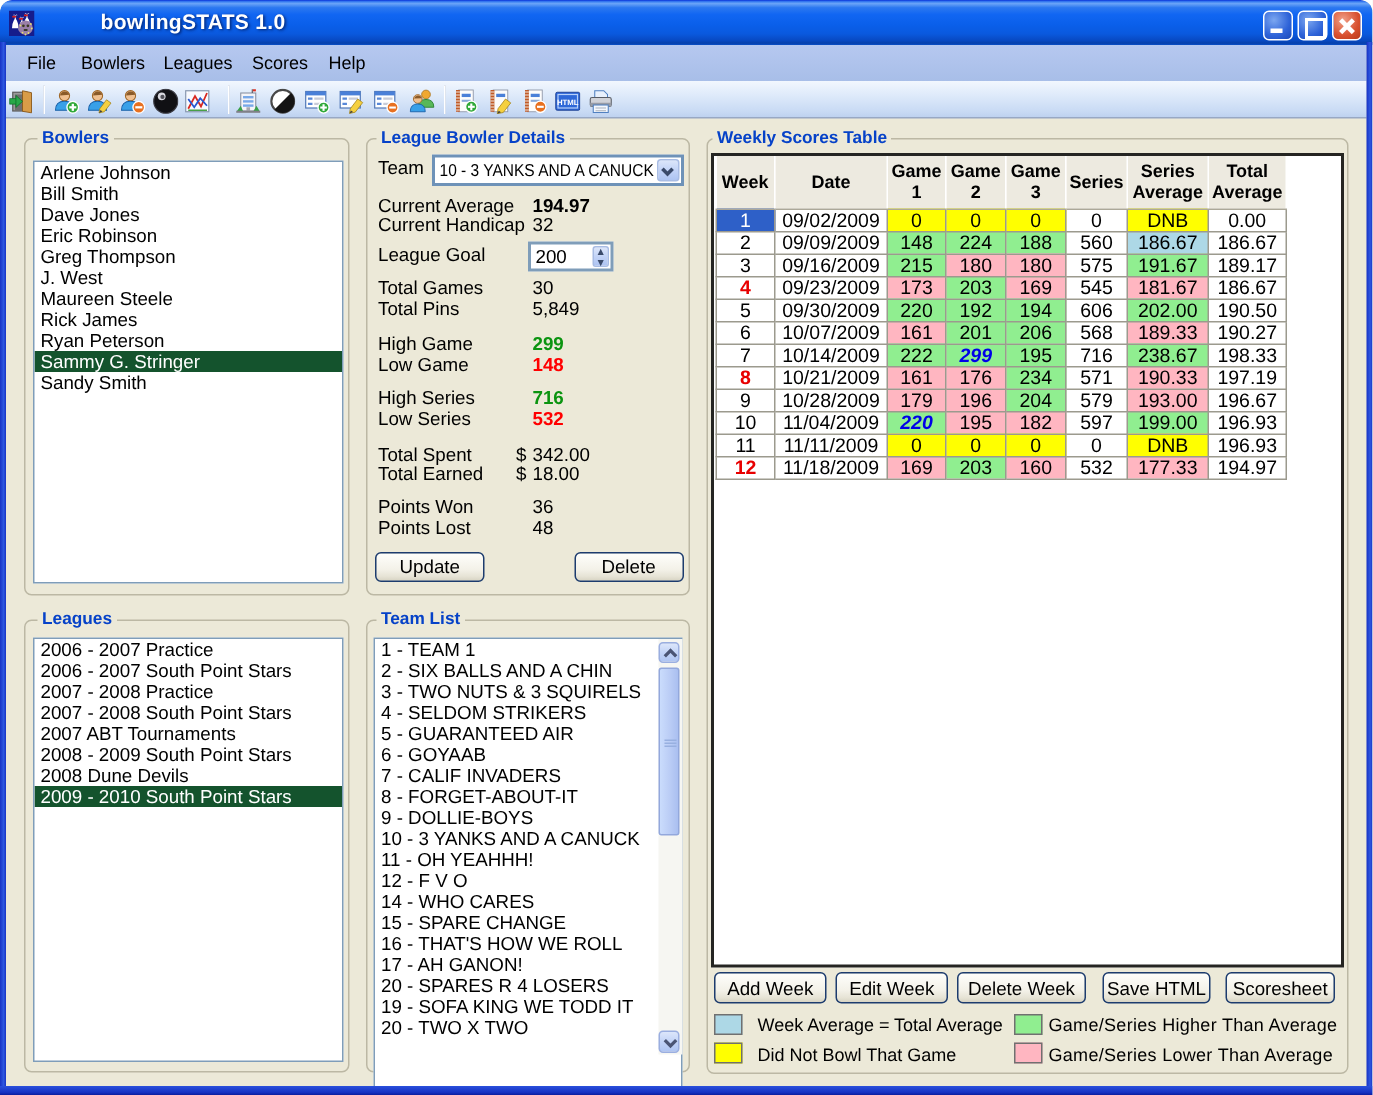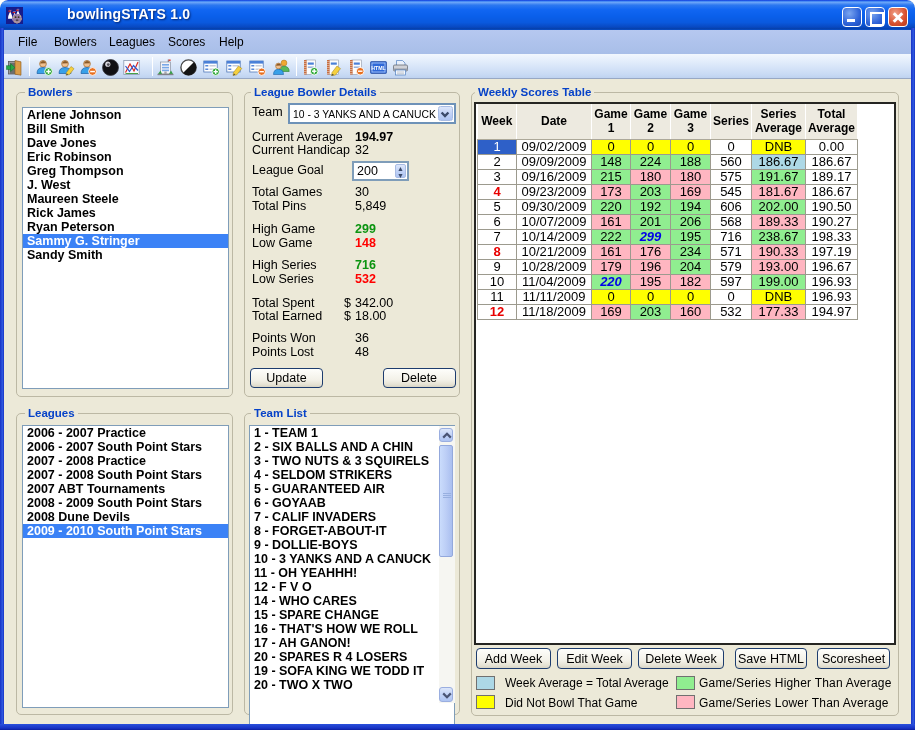--- a/index.html
+++ b/index.html
@@ -35,22 +35,22 @@
   background:linear-gradient(180deg,#F2F7FE 0%,#DEEAFA 40%,#C8DAF4 85%,#BED2F0 100%);
   border-bottom:1px solid #98A8C4; }
 .tsep { position:absolute; top:3px; width:1px; height:19px; background:#9AA8C0; border-right:1px solid #fff; }
 .ticon { position:absolute; top:4.5px; width:17px; height:17px; }
 
 #client { position:absolute; left:4px; top:81px; width:907px; height:643px; background:#ECE9D8; }
 
 .group { position:absolute; border:1px solid #BCB8A4; border-radius:5px; }
 .glabel { position:absolute; font-size:11.5px; font-weight:bold; color:#0642C8; background:#ECE9D8; padding:0 3px; }
 .listbox { position:absolute; background:#fff; border:1px solid #7F9DB9; font-size:12.5px; overflow:hidden; }
-.listbox .li { height:14px; line-height:14px; padding-left:4px; white-space:nowrap;font-weight:bold; }
-.listbox .sel { background:#3b82f6; color:#fff; }
+.listbox .li { height:14px; line-height:14px; padding-left:4px; white-space:nowrap; }
+.listbox .sel { background:#14532d; color:#fff; }
 
 .dlbl { position:absolute; left:8px; white-space:nowrap; }
 .dval { position:absolute; left:111px; white-space:nowrap; }
 .ddol { position:absolute; left:100px; }
 .b { font-weight:bold; }
 #combo { position:absolute; left:44px; top:11px; width:167.5px; height:21px; background:#fff; border:2px solid #6E92B8; }
 #combo-arrow { position:absolute; right:1px; top:1px; width:14.5px; height:15px; border-radius:2.5px;
   background:linear-gradient(180deg,#DCE6FA,#C2D3F7 50%,#AEC4F2); border:1px solid #A8BCE4; }
 #spin { position:absolute; left:108px; top:68.5px; width:57px; height:20px; background:#fff; border:2px solid #7F9DB9; }
 #spinbtns { position:absolute; right:1px; top:1px; width:11px; height:14px; border-radius:2px;

